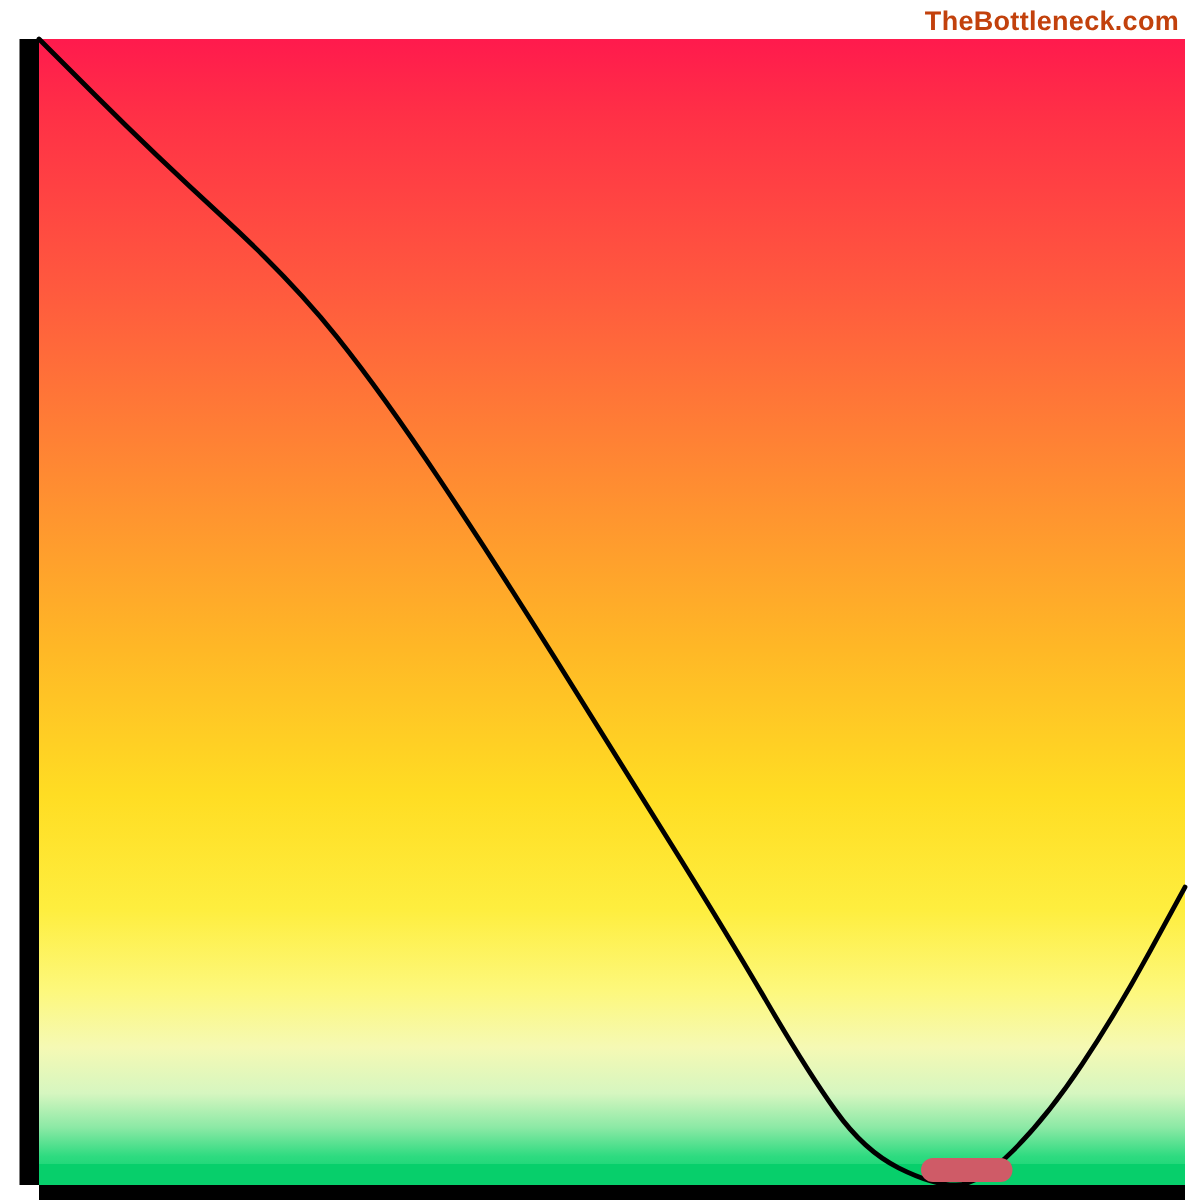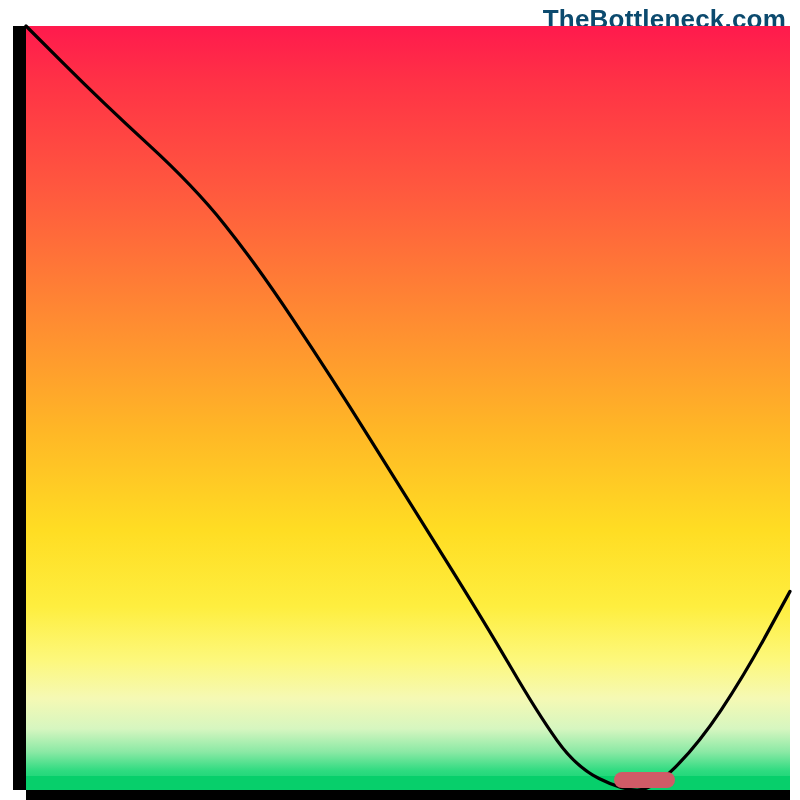--- a/index.html
+++ b/index.html
@@ -7,23 +7,23 @@
   .container {
     position: relative;
     width: 800px;
     height: 800px;
   }
   .watermark {
     position: absolute;
     top: 4px;
     right: 14px;
     font-family: Arial, Helvetica, sans-serif;
-    font-size: 26px;
+    font-size: 18px;
     font-weight: 600;
-    color: #0c4a6e;
+    color: #c2410c;
     letter-spacing: 0.2px;
   }
   .plot-area {
     position: absolute;
     left: 26px;
     top: 26px;
     width: 764px;
     height: 764px;
     
     background: linear-gradient(

